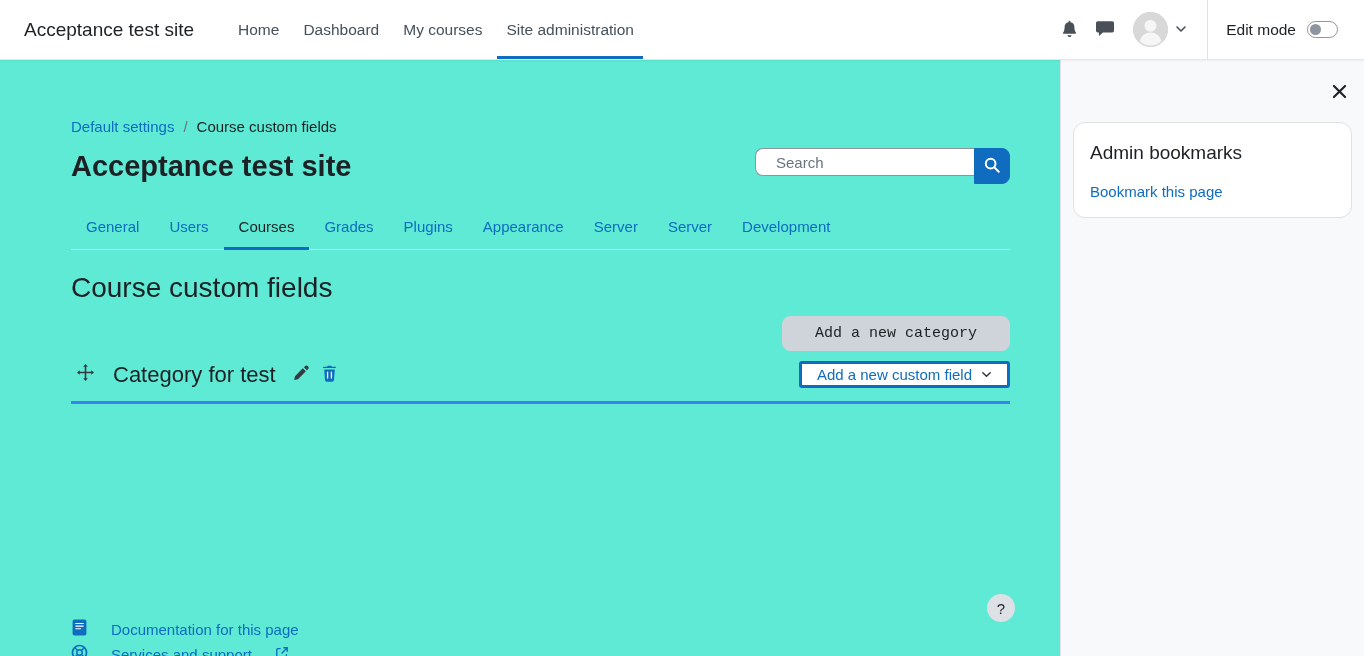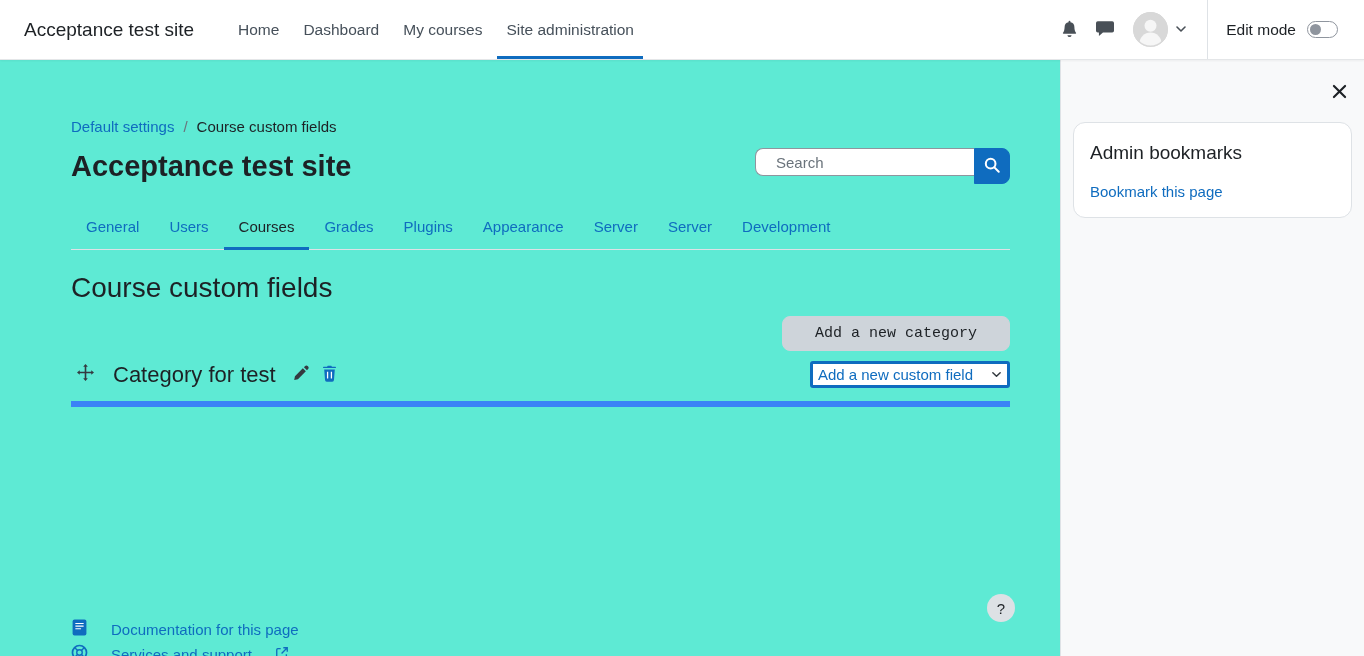--- a/index.html
+++ b/index.html
@@ -77,29 +77,29 @@
   .page-heading { margin:22px 0 0; font-size:28px; font-weight:400; color:#1d2125; }
   .btn-row { display:flex; justify-content:flex-end; margin-top:12px; }
   .btn-secondary {
     background:#ced4da; color:#1d2125; border:1px solid #ced4da; border-radius:8px;
     font-size:15px; padding:8px 32px; cursor:pointer;
     font-family:Liberation Mono, monospace;
   }
 
   .category-header {
     display:flex; justify-content:space-between; align-items:center;
-    margin-top:10px; padding-bottom:13px; border-bottom:6px solid #3b82f6;
+    margin-top:10px; padding-bottom:13px; border-bottom:3px solid #3b82f6;
   }
   .category-title-group { display:flex; align-items:center; }
   .category-name { margin:0 10px 0 13px; font-size:22px; font-weight:400; color:#1d2125; }
   .inline-icon-btn { background:none; border:none; padding:3px 6px; display:flex; align-items:center; cursor:pointer; }
   .custom-select {
-    display:flex; align-items:center; gap:18px;
+    display:flex; align-items:center; gap:9px;
     background:#fff; border:3px solid #0f6cbf; border-radius:3px;
-    color:#0f6cbf; font-size:15px; padding:2px 5px; cursor:pointer;
+    color:#0f6cbf; font-size:15px; padding:2px 15px; cursor:pointer;
   }
 
   .fields-table { width:100%; border-collapse:collapse; }
   .fields-table th {
     text-align:left; font-size:15px; font-weight:700; color:#1d2125;
     padding:12px 12px 13px; border-bottom:1px solid #dee2e6;
   }
   .fields-table th.col-action { text-align:right; }
   .fields-table td.empty-cell {
     font-size:15px; color:#1d2125; padding:17px 12px 19px; border-bottom:1px solid #dee2e6;

